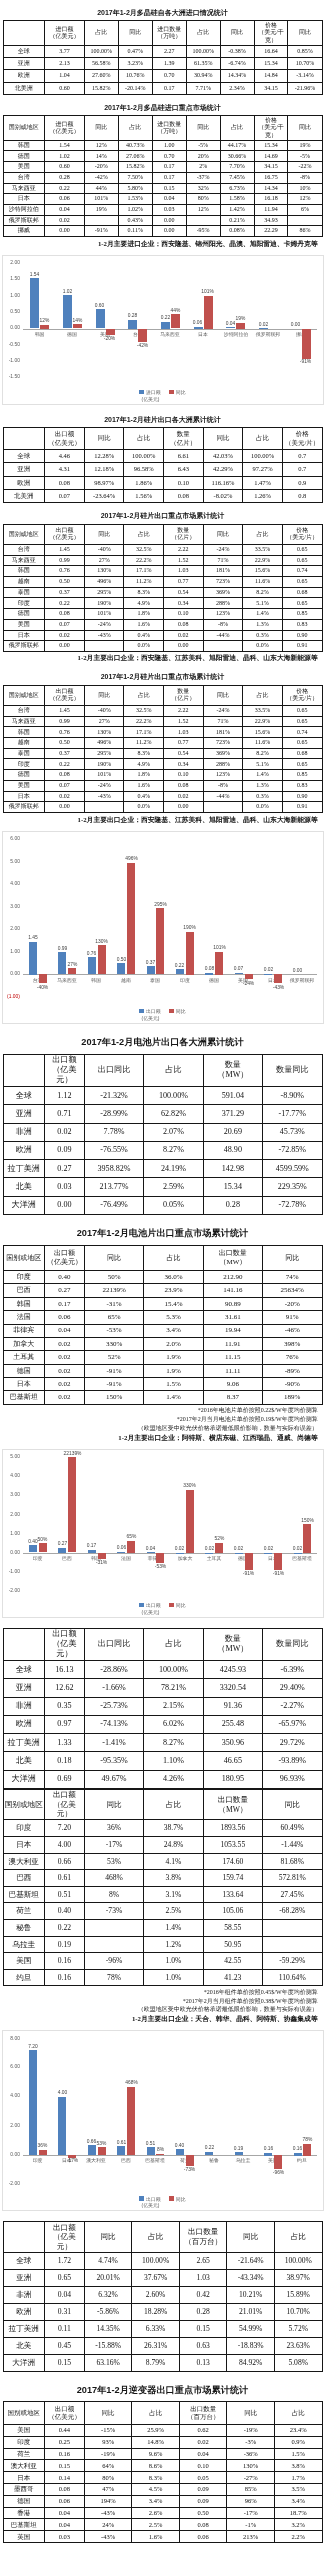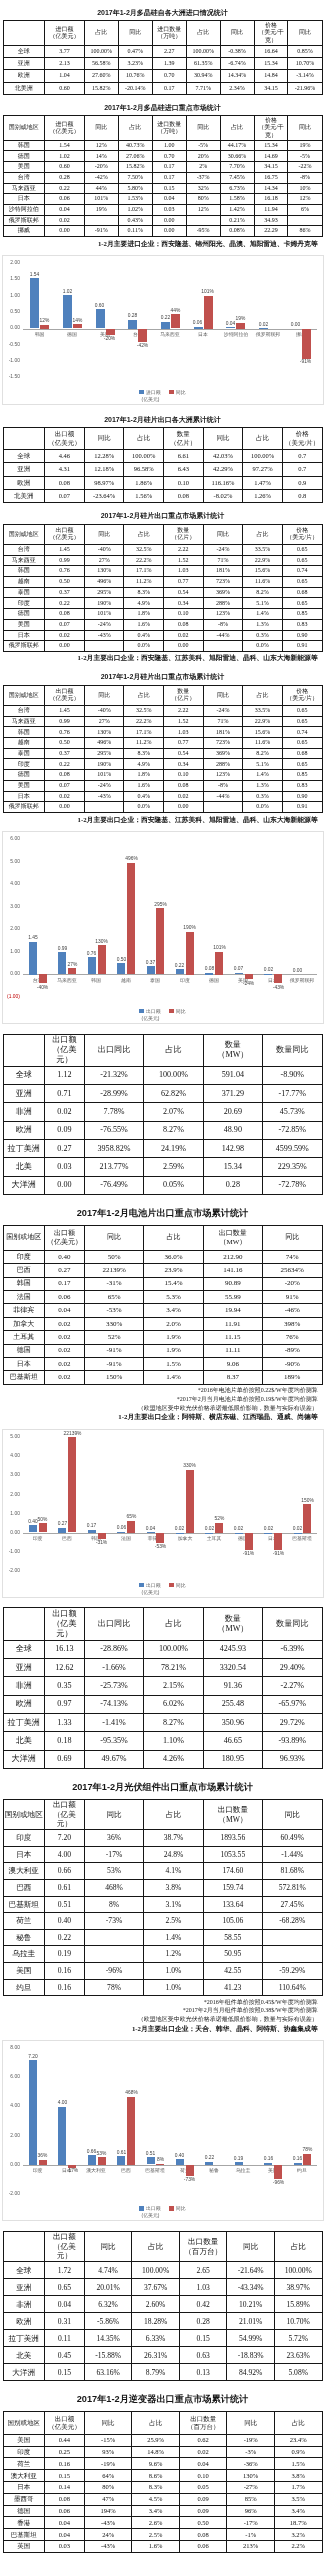--- a/index.html
+++ b/index.html
@@ -732,20 +732,21 @@
           </div>
           <div class="legend-item">
             <span class="legend-sq" style="background: rgb(192, 80, 77);"></span>
             <span>同比</span>
           </div>
         </div>
         <div class="legend-unit">(亿美元)</div>
       </div>
     </div>
 
+  <h3 class="sec-title lg">2017年1-2月电池片出口各大洲累计统计</h3>
   <table class="tbl v-l">
       <colgroup>
         <col class="c0">
         <col class="c1">
         <col>
         <col>
         <col>
         <col>
       </colgroup>
       <thead>
@@ -865,21 +866,21 @@
           <td>-31%</td>
           <td>15.4%</td>
           <td>90.89</td>
           <td>-20%</td>
         </tr>
         <tr>
           <td>法国</td>
           <td>0.06</td>
           <td>65%</td>
           <td>5.3%</td>
-          <td>55.99</td>
+          <td>31.61</td>
           <td>91%</td>
         </tr>
         <tr>
           <td>菲律宾</td>
           <td>0.04</td>
           <td>-53%</td>
           <td>3.4%</td>
           <td>19.94</td>
           <td>-46%</td>
         </tr>
@@ -1081,21 +1082,20 @@
           <td>大洋洲</td>
           <td>0.69</td>
           <td>49.67%</td>
           <td>4.26%</td>
           <td>180.95</td>
           <td>96.93%</td>
         </tr>
       </tbody>
     </table>
 
-  <h3 class="sec-title lg">2017年1-2月光伏组件出口重点市场累计统计</h3>
   <table class="tbl v-ml">
       <colgroup>
         <col class="c0">
         <col class="c1">
         <col>
         <col>
         <col>
         <col>
       </colgroup>
       <thead>

